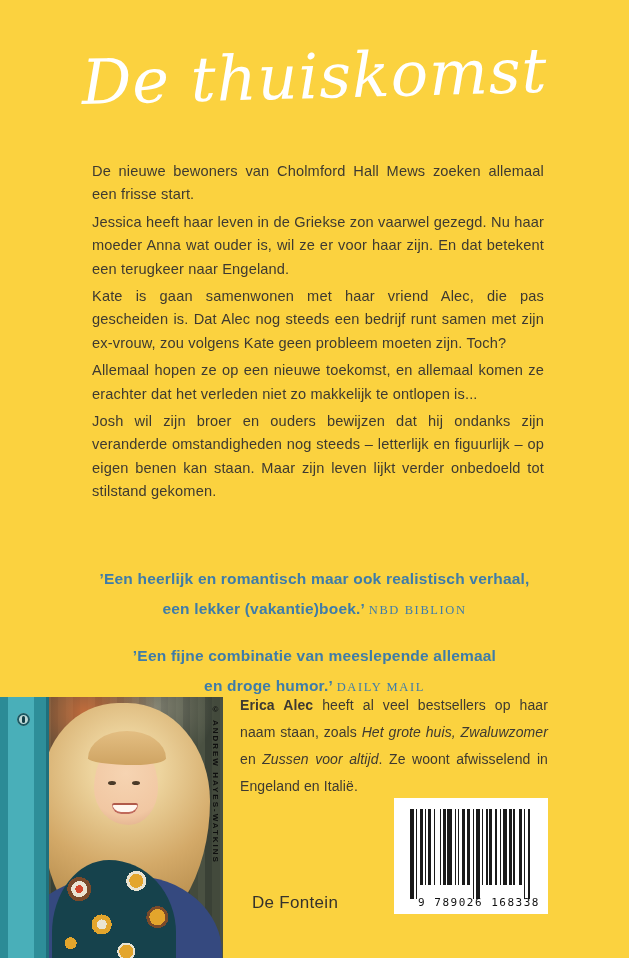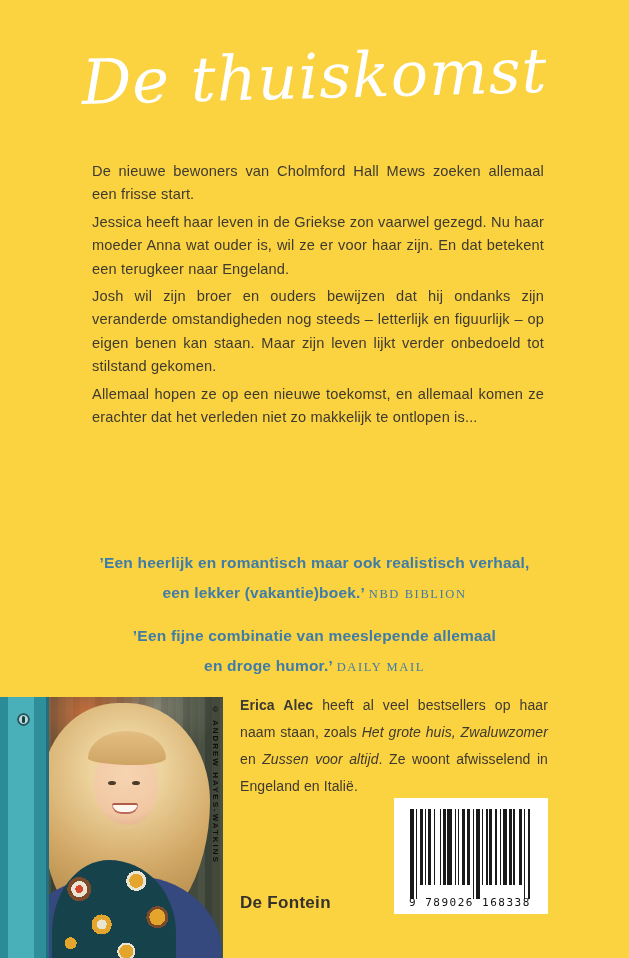--- a/index.html
+++ b/index.html
@@ -27,21 +27,21 @@
     font-size:14.6px;line-height:23.4px;
     text-align:justify;letter-spacing:.15px;
   }
   .synopsis p{margin:4px;}
   
   .quotes{
     position:absolute;left:0;top:548px;width:100%;
     text-align:center;color:#3E7CA9;
   }
   .quote{
-    margin:0 0 12px 0;
+    margin:16px 0 12px 0;
     font-size:15.5px;font-weight:bold;line-height:30px;
     letter-spacing:.2px;
   }
   .quote .source{
     font-size:12.5px;font-weight:500;letter-spacing:1.6px;font-family:Liberation Serif, serif;
   }
   
   .photo{
     position:absolute;left:0;top:697px;width:223px;height:261px;
     overflow:hidden;
@@ -122,43 +122,45 @@
     background:#FFFFFF;
   }
   .bars{
     position:absolute;left:0;top:11px;width:100%;height:92px;
     display:flex;justify-content:center;align-items:flex-start;
   }
   .bars i{display:block;background:#1A1A1A;height:76px;}
   .bars i.gap{background:transparent;}
   .bars i.tall{height:90px;}
   .digits{
-    position:absolute;left:15px;bottom:5px;width:100%;
+    position:absolute;left:8px;bottom:5px;width:100%;
+    text-align:center;
     font-family:"DejaVu Sans Mono", monospace;
     font-size:11px;letter-spacing:1.5px;color:#111111;
   }
   
   .publisher{
-    position:absolute;left:240px;top:893px;
-    font-size:17px;font-weight:700;letter-spacing:.3px;
+    position:absolute;left:252px;top:893px;
+    font-size:17px;font-weight:400;letter-spacing:.3px;
     color:#35322C;
   }
 </style>
 </head>
 <body>
 
 <div class="cover">
 
   <h1 class="title">De thuiskomst</h1>
 
   <div class="synopsis">
     <p>De nieuwe bewoners van Cholmford Hall Mews zoeken allemaal een frisse start.</p>
     <p>Jessica heeft haar leven in de Griekse zon vaarwel gezegd. Nu haar moeder Anna wat ouder is, wil ze er voor haar zijn. En dat betekent een terugkeer naar Engeland.</p>
+    <p>Kate is gaan samenwonen met haar vriend Alec, die pas gescheiden is. Dat Alec nog steeds een bedrijf runt samen met zijn ex-vrouw, zou volgens Kate geen probleem moeten zijn. Toch?</p>
+    <p>Allemaal hopen ze op een nieuwe toekomst, en allemaal komen ze erachter dat het verleden niet zo makkelijk te ontlopen is...</p>
     <p>Josh wil zijn broer en ouders bewijzen dat hij ondanks zijn veranderde omstandigheden nog steeds – letterlijk en figuurlijk – op eigen benen kan staan. Maar zijn leven lijkt verder onbedoeld tot stilstand gekomen.</p>
-    <p>Allemaal hopen ze op een nieuwe toekomst, en allemaal komen ze erachter dat het verleden niet zo makkelijk te ontlopen is...</p>
   </div>
 
   <div class="quotes">
     <p class="quote">
       <span>’Een heerlijk en romantisch maar ook realistisch verhaal,</span><br>
       <span>een lekker (vakantie)boek.’</span>
       <span class="source">NBD BIBLION</span>
     </p>
     <p class="quote">
       <span>’Een fijne combinatie van meeslepende allemaal</span><br>

